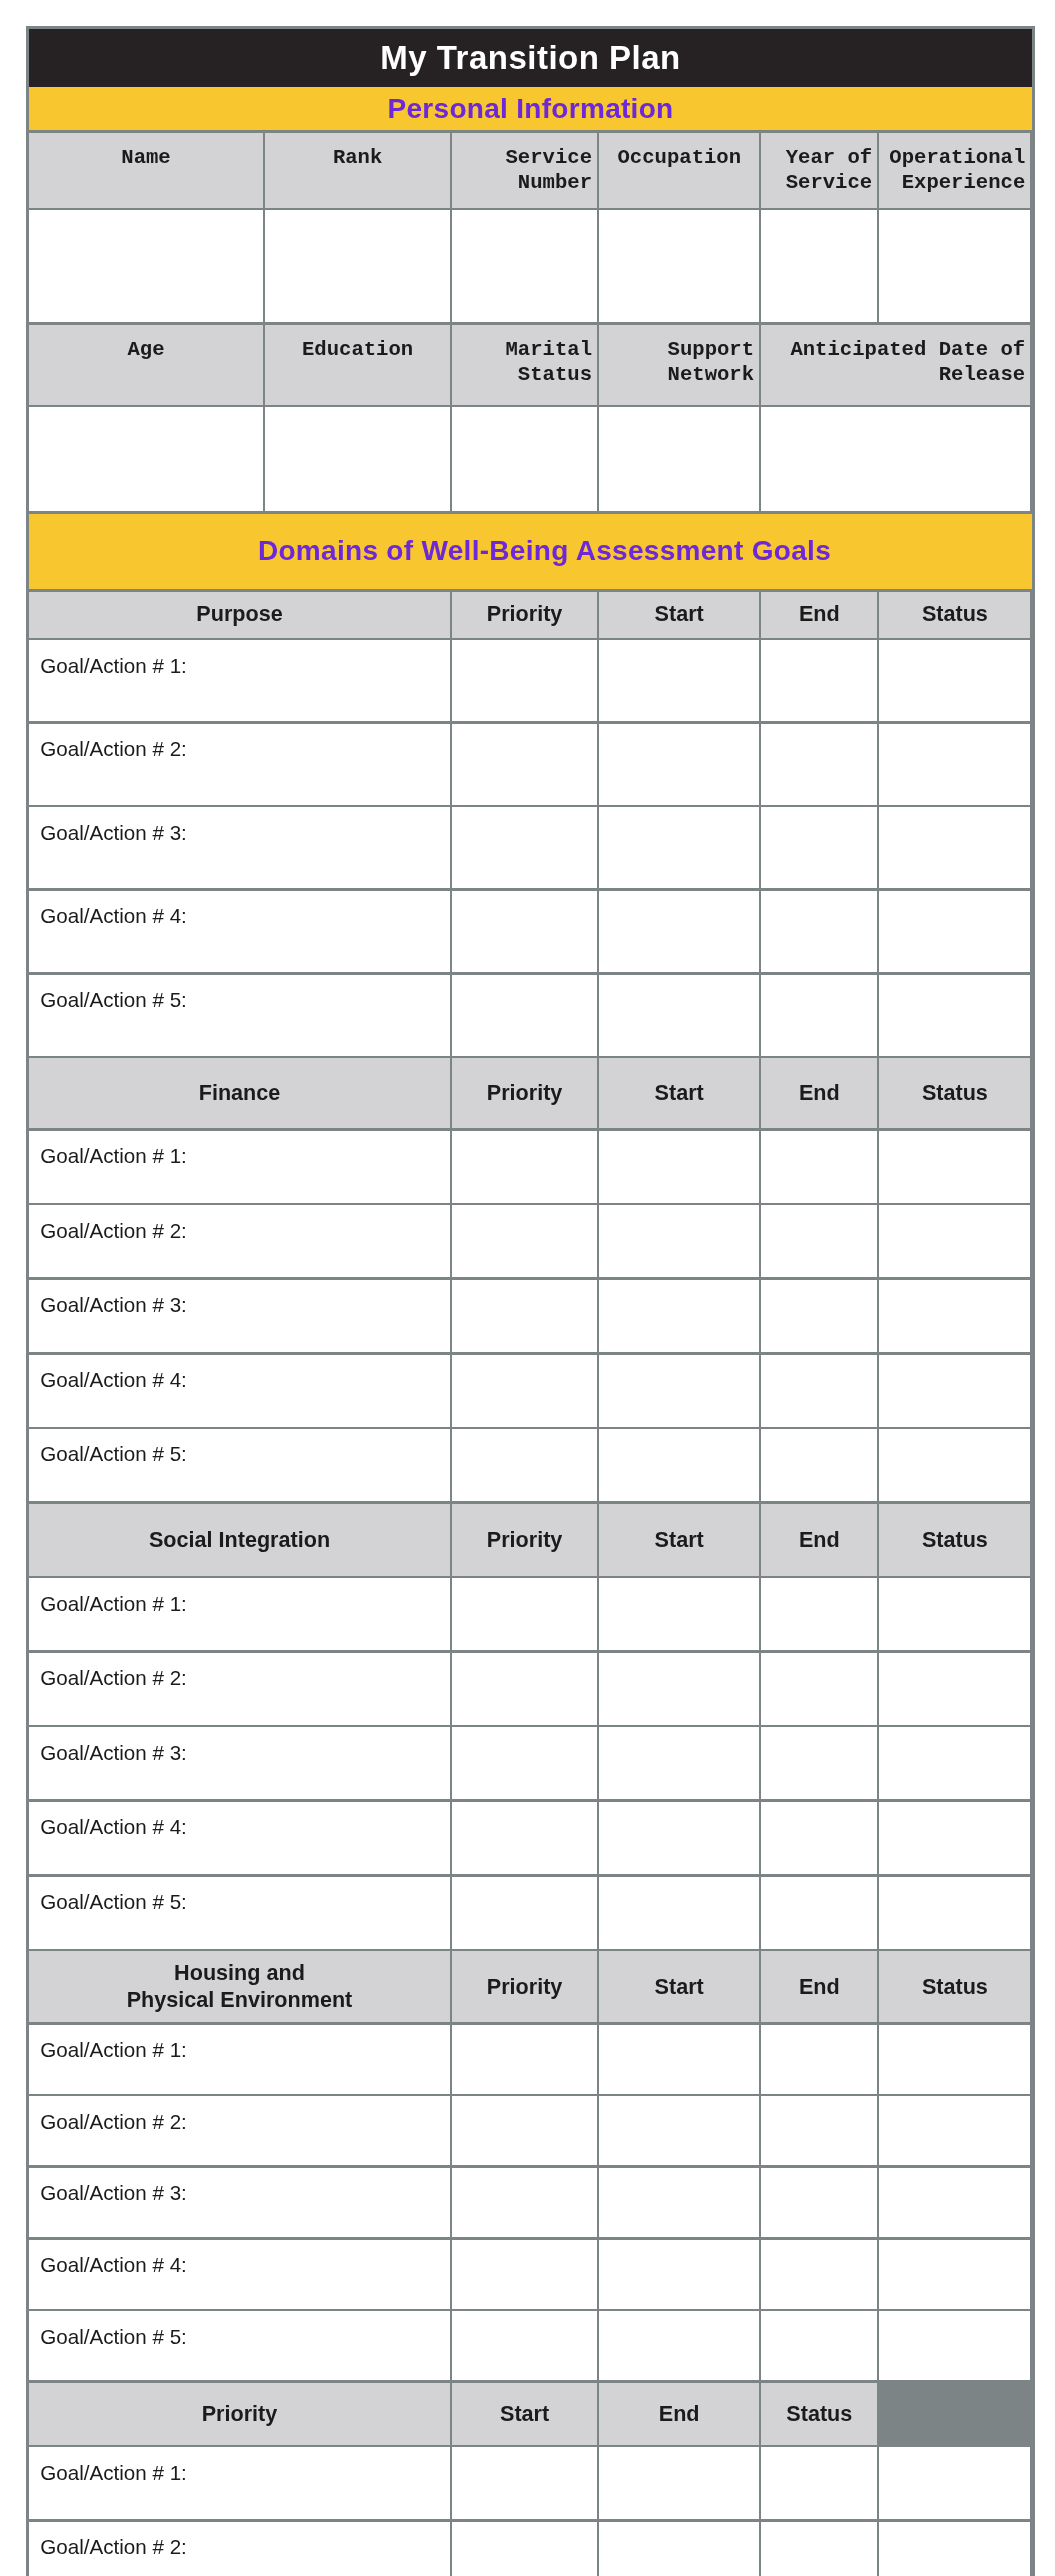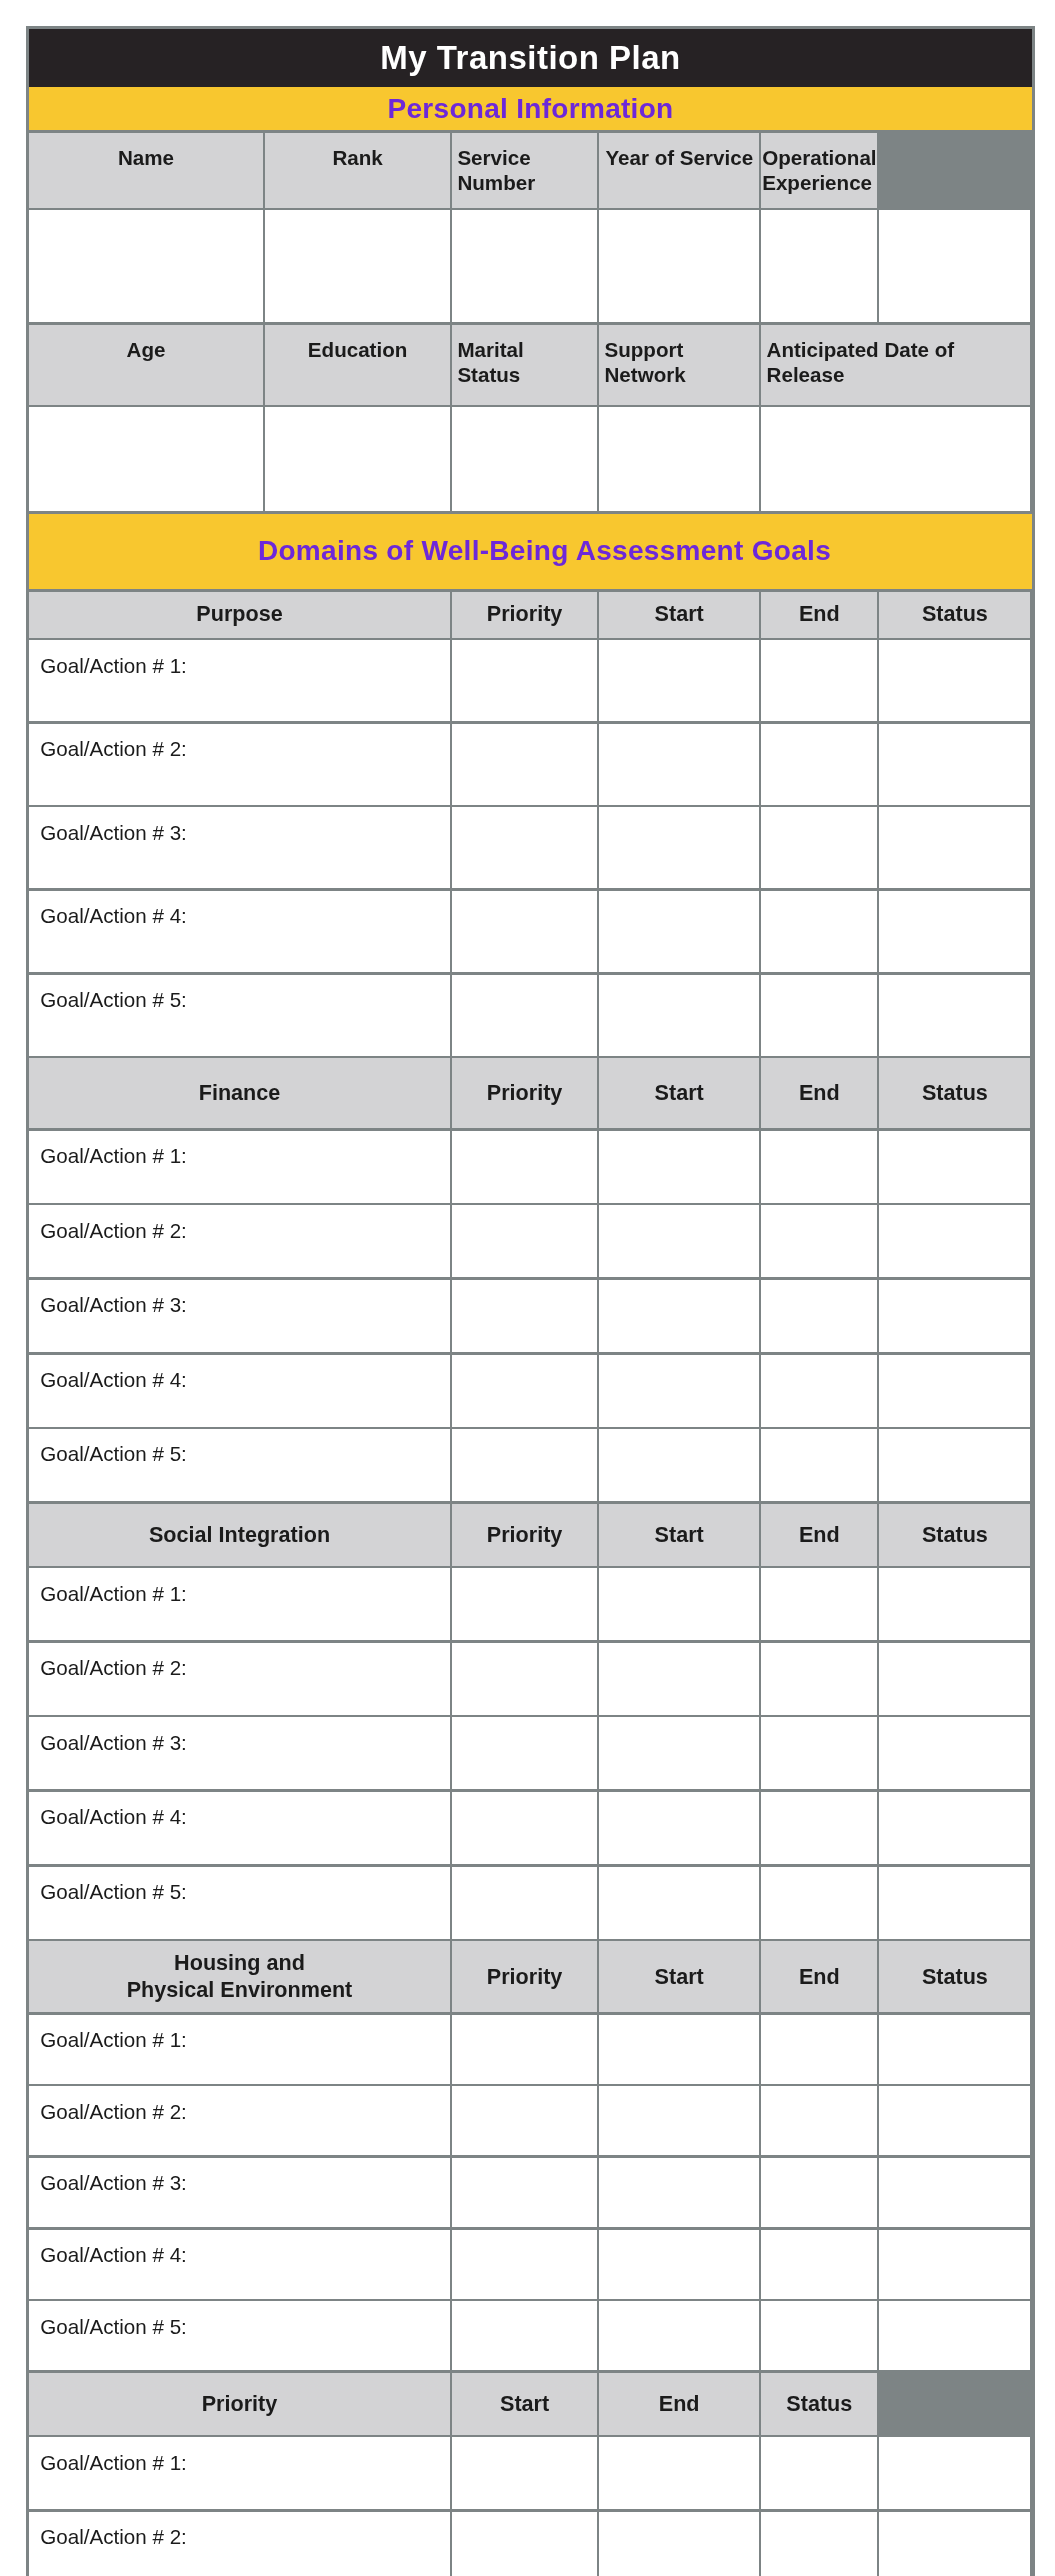--- a/index.html
+++ b/index.html
@@ -47,22 +47,22 @@
     width:100%;
   }
   .g6{grid-template-columns:234px 185px 145px 160px 116px 151px;}
   .g5b{grid-template-columns:234px 185px 145px 160px 269px;}
   .g5s{grid-template-columns:421px 145px 160px 116px 151px;}
   .cell{background:#ffffff;min-width:0;}
   .h-cell{
     background:var(--headgray);
     display:flex;flex-direction:column;align-items:center;
     padding:12.4px 5.2px 0 5.2px;
-    text-align:left;
-    font-weight:bold;font-size:20.6px;line-height:1.22;
+    text-align:right;
+    font-weight:bold;font-size:20.6px;line-height:1.22;font-family:Liberation Mono, monospace;
   }
   .c-cell{
     background:var(--headgray);
     display:flex;align-items:center;justify-content:center;
     text-align:center;
     font-weight:bold;font-size:21.6px;line-height:1.22;
     padding:0 4.1px;
   }
   .s-title{white-space:pre-line;}
   .goal-cell{
@@ -92,20 +92,23 @@
       <div class="cell h-cell">
           <span>Name</span>
         </div>
       <div class="cell h-cell">
           <span>Rank</span>
         </div>
       <div class="cell h-cell">
           <span>Service Number</span>
         </div>
       <div class="cell h-cell">
+          <span>Occupation</span>
+        </div>
+      <div class="cell h-cell">
           <span>Year of Service</span>
         </div>
       <div class="cell h-cell">
           <span>Operational Experience</span>
         </div>
     </div>
 
     <div class="hline"></div>
 
     <div class="grid g6" style="height:112px">
@@ -218,21 +221,21 @@
           <div class="cell input-cell"></div>
           <div class="cell input-cell"></div>
           <div class="cell input-cell"></div>
           <div class="cell input-cell"></div>
         </div><div class="hline"></div><div class="grid g5s" style="height: 72px;">
           <div class="cell goal-cell">Goal/Action # 5:</div>
           <div class="cell input-cell"></div>
           <div class="cell input-cell"></div>
           <div class="cell input-cell"></div>
           <div class="cell input-cell"></div>
-        </div><div class="hline"></div><div class="grid g5s" style="height: 62px;">
+        </div><div class="hline"></div><div class="grid g5s" style="height: 72px;">
           <div class="cell c-cell s-title">Social Integration</div>
           <div class="cell c-cell">Priority</div>
           <div class="cell c-cell">Start</div>
           <div class="cell c-cell">End</div>
           <div class="cell c-cell">Status</div>
         </div><div class="hline"></div><div class="grid g5s" style="height: 72px;">
           <div class="cell goal-cell">Goal/Action # 1:</div>
           <div class="cell input-cell"></div>
           <div class="cell input-cell"></div>
           <div class="cell input-cell"></div>

